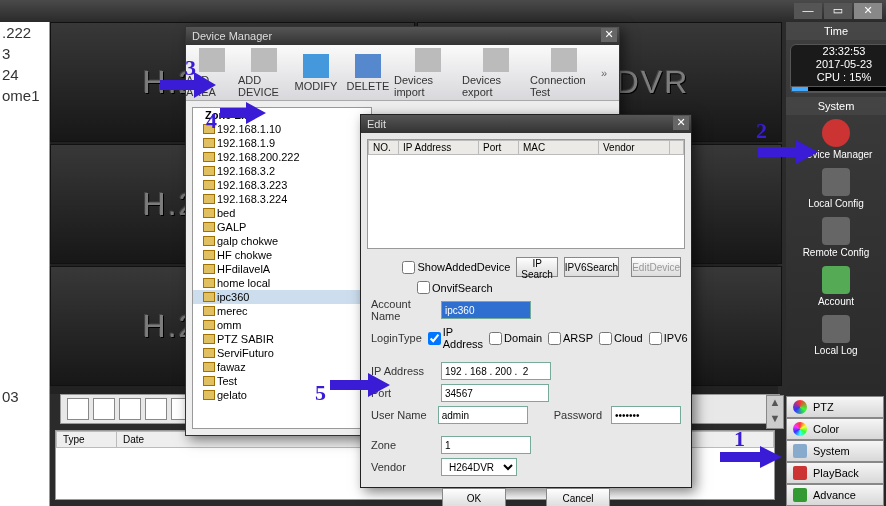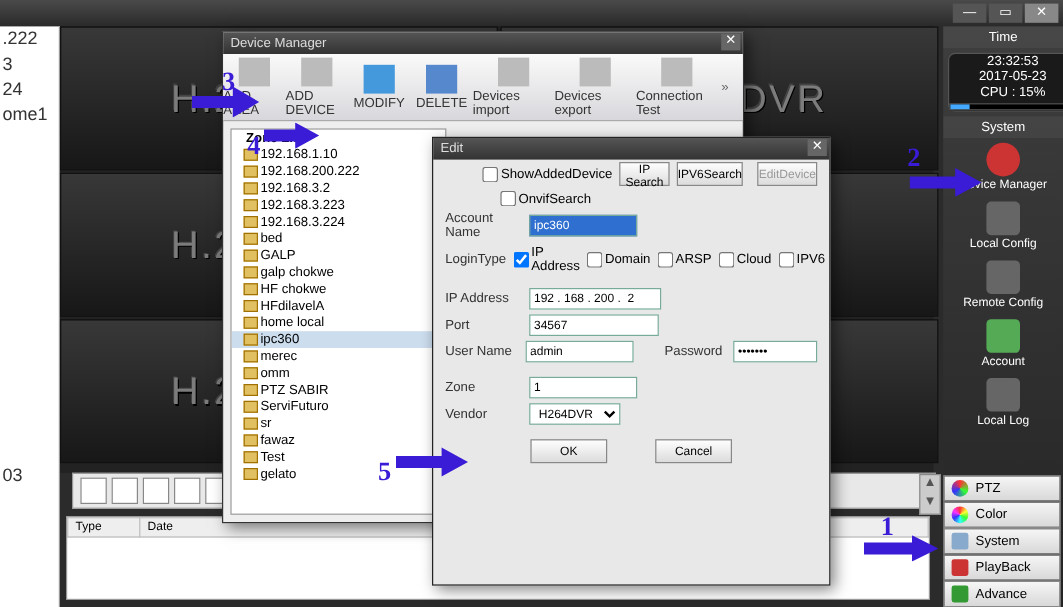--- a/index.html
+++ b/index.html
@@ -227,48 +227,62 @@
     <div class="tbtn wide">
         <div class="ic"></div>
         <span>Connection Test</span>
       </div>
     <div class="chev">»</div>
   </div>
   <div class="tree">
     <div class="node root">Zone List</div>
     <div id="treeHost">
         <div class="node">192.168.1.10</div>
+        <div class="node">192.168.1.9</div>
         <div class="node">192.168.200.222</div>
         <div class="node">192.168.3.2</div>
         <div class="node">192.168.3.223</div>
         <div class="node">192.168.3.224</div>
         <div class="node">bed</div>
         <div class="node">GALP</div>
         <div class="node">galp chokwe</div>
         <div class="node">HF chokwe</div>
         <div class="node">HFdilavelA</div>
         <div class="node">home local</div>
         <div class="node sel">ipc360</div>
         <div class="node">merec</div>
         <div class="node">omm</div>
         <div class="node">PTZ SABIR</div>
         <div class="node">ServiFuturo</div>
-        <div class="node">sr</div>
         <div class="node">fawaz</div>
         <div class="node">Test</div>
         <div class="node">gelato</div>
       </div>
   </div>
 </div>
 
 <div class="ed">
   <div class="edtitle">
     <span>Edit</span>
     <div class="x">✕</div>
   </div>
+  <div class="grid">
+    <table>
+        <tbody>
+          <tr>
+      <th style="width:30px">NO.</th>
+      <th style="width:80px">IP Address</th>
+      <th style="width:40px">Port</th>
+      <th style="width:80px">MAC</th>
+      <th>Vendor</th>
+      <th style="width:14px"></th>
+    </tr>
+        </tbody>
+      </table>
+  </div>
 
   <div class="row">
     <span style="width:40px"></span>
     <span class="cb">
         <input type="checkbox" style="">
         <span>ShowAddedDevice</span>
       </span>
     <button>IP Search</button>
     <button>IPV6Search</button>
     <span style="flex:1"></span>

